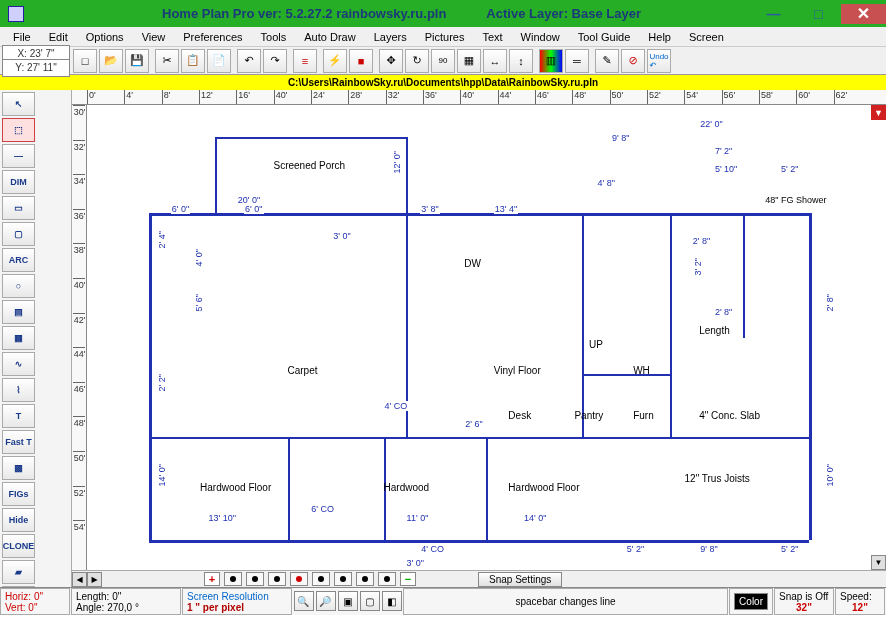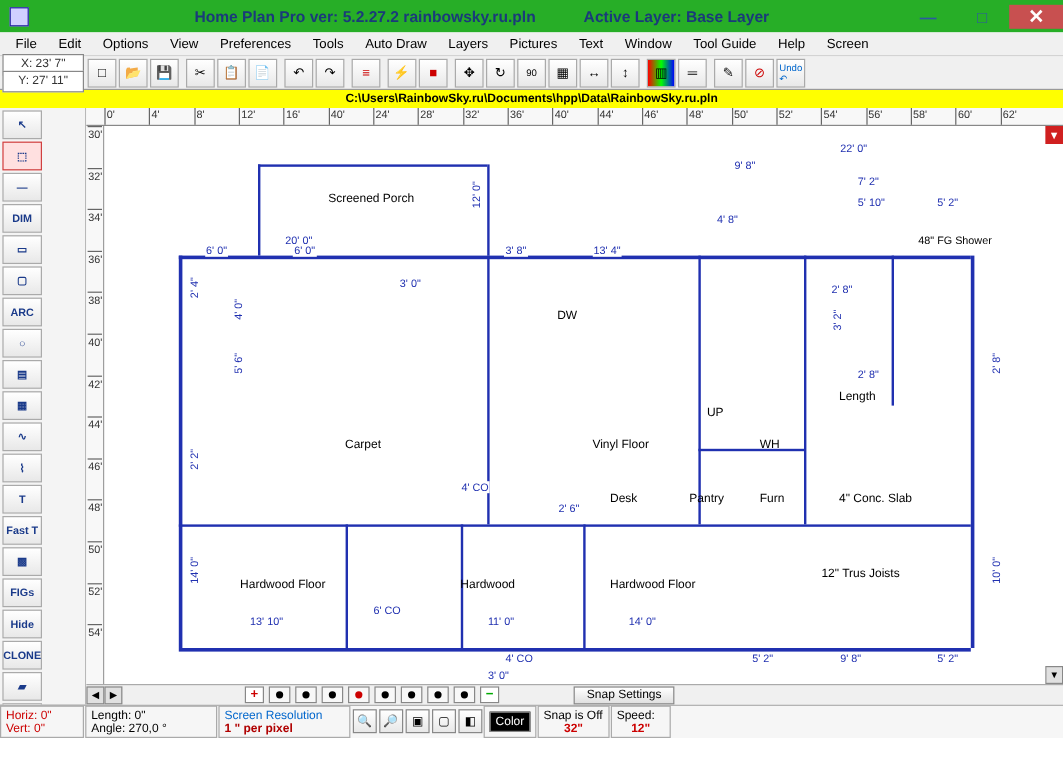--- a/index.html
+++ b/index.html
@@ -346,20 +346,23 @@
   </div>
   <div class="statusbox" style="width:110px;">
     <div class="sres" style="color:#06c;font-weight:normal;">Screen Resolution</div>
     <div class="sres">1 " per pixel</div>
   </div>
   <div class="sz-btn">🔍</div>
   <div class="sz-btn">🔎</div>
   <div class="sz-btn">▣</div>
   <div class="sz-btn">▢</div>
   <div class="sz-btn">◧</div>
+  <div class="statusbox single" style="flex:1; justify-content:center;">
+    <span>spacebar changes line</span>
+  </div>
   <div class="statusbox single">
       <span class="color-btn">Color</span>
     </div>
   <div class="statusbox" style="width:60px;">
     <div>Snap is Off</div>
     <div style="color:#c00;font-weight:bold;text-align:center;">32"</div>
   </div>
   <div class="statusbox" style="width:50px;">
     <div>Speed:</div>
     <div style="color:#c00;font-weight:bold;text-align:center;">12"</div>

